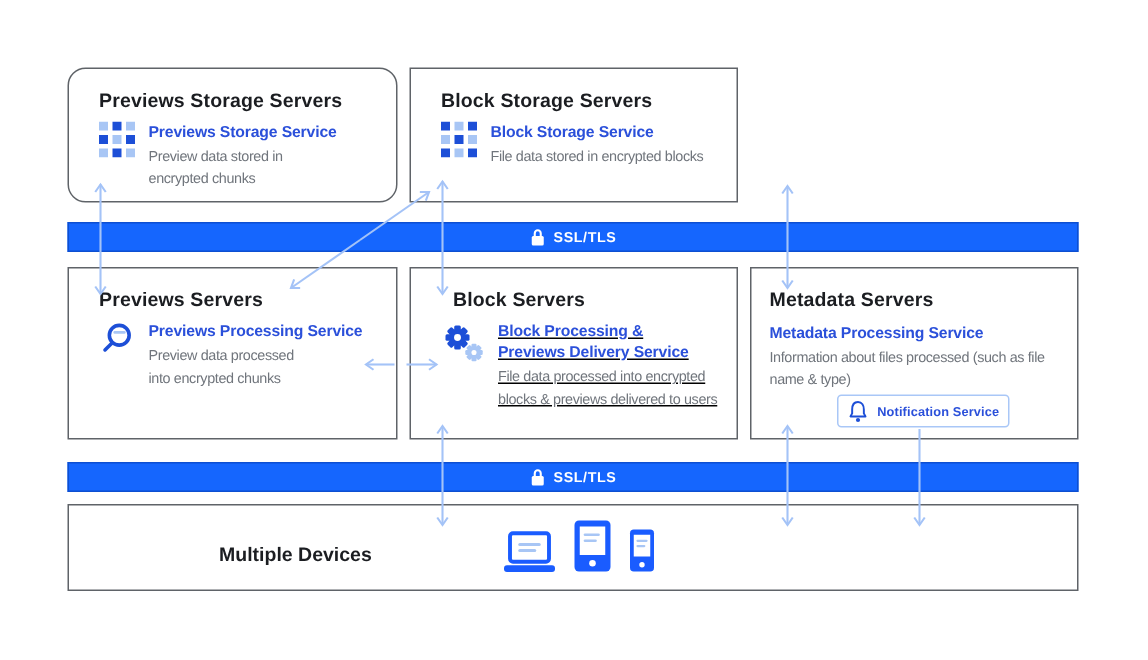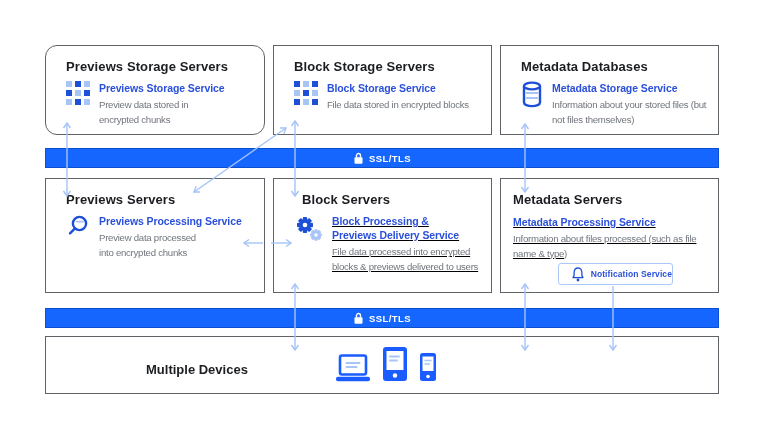--- a/index.html
+++ b/index.html
@@ -6,21 +6,21 @@
   .canvas{position:relative;width:765px;height:440px;background:#fff;overflow:hidden;}
   .box{position:absolute;background:#fff;border:1px solid #5f6368;box-sizing:border-box;padding:13px 18px 0 20px;z-index:1;}
   .box-title{font-size:13px;font-weight:700;color:#1b1d21;letter-spacing:.1px;}
   .svc-row{display:flex;gap:9px;margin-top:7px;align-items:flex-start;}
   .icon{flex:0 0 auto;display:block;}
   .service{font-size:10.5px;font-weight:700;color:#2b50da;line-height:1.35;white-space:pre-line;letter-spacing:-.1px;}
   .desc{font-size:9.6px;color:#70757c;line-height:1.5;margin-top:3px;white-space:pre;letter-spacing:-.25px;}
   .ssl-bar{position:absolute;left:45px;width:674px;height:20px;background:#1566fe;border:1px solid #0d4fd1;box-sizing:border-box;display:flex;align-items:center;justify-content:center;gap:5px;z-index:2;}
   .ssl-label{color:#fff;font-size:9.5px;font-weight:700;letter-spacing:.4px;}
   .arrows{position:absolute;left:0;top:0;z-index:5;pointer-events:none;}
-  .notif-btn{position:absolute;left:57px;top:84px;width:115px;height:22px;border:1.5px solid #a9c7f7;border-radius:3px;background:#fff;display:flex;align-items:center;justify-content:flex-end;gap:6px;box-sizing:border-box;}
+  .notif-btn{position:absolute;left:57px;top:84px;width:115px;height:22px;border:1.5px solid #a9c7f7;border-radius:3px;background:#fff;display:flex;align-items:center;justify-content:center;gap:6px;box-sizing:border-box;}
   .notif-label{font-size:8.5px;font-weight:700;color:#2b50da;letter-spacing:.1px;}
   .devices-box{position:absolute;left:45px;top:336px;width:674px;height:58px;border:1px solid #5f6368;background:#fff;box-sizing:border-box;z-index:1;}
   .devices-title{position:absolute;left:100px;top:8px;bottom:0;display:flex;align-items:center;font-size:13px;font-weight:700;color:#1b1d21;}
   .device-icons{position:absolute;left:289px;top:0;bottom:0;display:flex;align-items:flex-end;gap:11px;padding-bottom:11px;}
 </style>
 </head>
 <body>
 
 <div class="canvas">
 
@@ -85,36 +85,20 @@
           <rect x="9" y="18" width="6" height="6" fill="#a8c6f5"></rect>
           <rect x="18" y="18" width="6" height="6" fill="#1d4fd7"></rect>
       </svg>
       <div>
         <div class="service">Block Storage Service</div>
         <div class="desc">File data stored in encrypted blocks</div>
       </div>
     </div>
   </div>
 
-  <div class="box" style="left:500px;top:45px;width:219px;height:90px;">
-    <div class="box-title">Metadata Databases</div>
-    <div class="svc-row">
-      <svg class="icon" width="22" height="27" viewBox="0 0 22 27">
-        <path d="M3,5 L3,21.5 a8,3.6 0 0 0 16,0 L19,5" fill="#fff" stroke="#1d4fd7" stroke-width="2.4"></path>
-        <ellipse cx="11" cy="5" rx="8" ry="3.4" fill="#fff" stroke="#1d4fd7" stroke-width="2.4"></ellipse>
-        <path d="M5.5,12 h11" stroke="#a8c6f5" stroke-width="2" stroke-linecap="round"></path>
-        <path d="M5.5,17 h11" stroke="#a8c6f5" stroke-width="2" stroke-linecap="round"></path>
-      </svg>
-      <div>
-        <div class="service">Metadata Storage Service</div>
-        <div class="desc">Information about your stored files (but
-not files themselves)</div>
-      </div>
-    </div>
-  </div>
 
   <div class="ssl-bar" style="top:148px;">
     <svg width="11" height="13" viewBox="0 0 11 13">
       <path d="M3.5,5.5 L3.5,3.6 a2,2.1 0 0 1 4,0 L7.5,5.5" fill="none" stroke="#fff" stroke-width="1.4"></path>
       <rect x="1.5" y="5.3" width="8" height="6.4" rx="1" fill="#fff"></rect>
     </svg>
     <span class="ssl-label">SSL/TLS</span>
   </div>
 
   <div class="box" style="left:45px;top:178px;width:220px;height:115px;">
@@ -158,21 +142,21 @@
         <div class="service">Block Processing &amp;
 Previews Delivery Service</div>
         <div class="desc">File data processed into encrypted
 blocks &amp; previews delivered to users</div>
       </div>
     </div>
   </div>
 
   <div class="box" style="left:500px;top:178px;width:219px;height:115px;padding-left:12px;">
     <div class="box-title">Metadata Servers</div>
-    <div style="margin-top:8px;text-decoration:underline;">
+    <div style="margin-top:8px;">
       <div class="service">Metadata Processing Service</div>
       <div class="desc">Information about files processed (such as file
 name &amp; type)</div>
     </div>
     <div class="notif-btn">
       <svg width="14" height="17" viewBox="0 0 14 17">
         <path d="M7,2 C4.3,2 3.1,4.3 3.1,7 L3.1,9.6 L2,11.6 L12,11.6 L10.9,9.6 L10.9,7 C10.9,4.3 9.7,2 7,2 Z" fill="none" stroke="#1d4fd7" stroke-width="1.3" stroke-linejoin="round"></path>
         <circle cx="7" cy="14" r="1.4" fill="#1d4fd7"></circle>
       </svg>
       <span class="notif-label">Notification Service</span>

